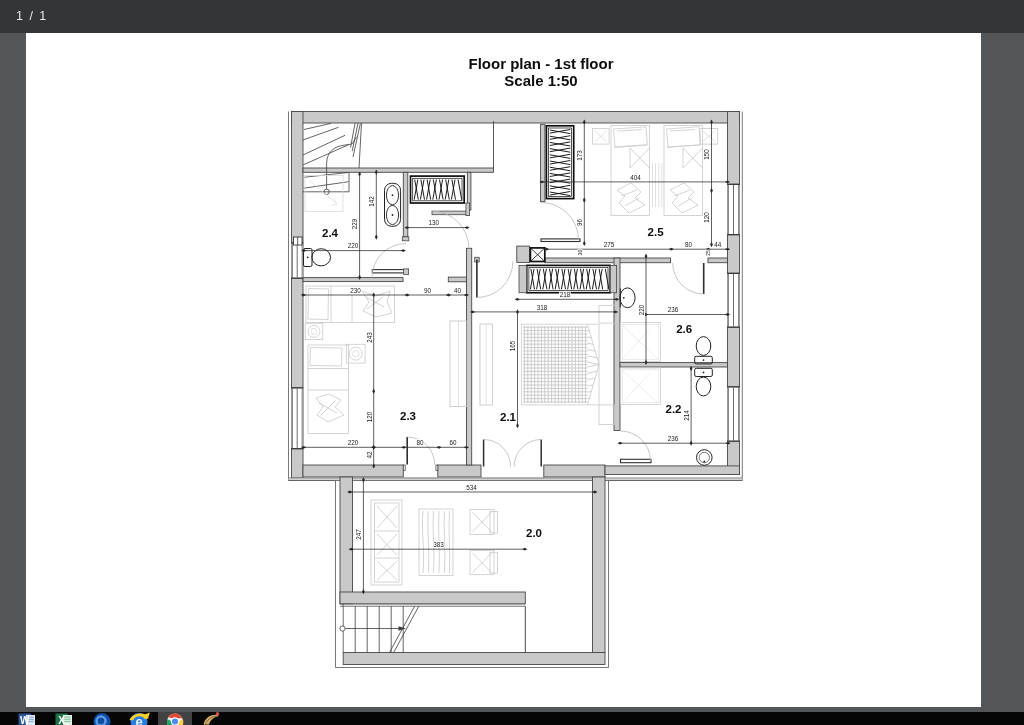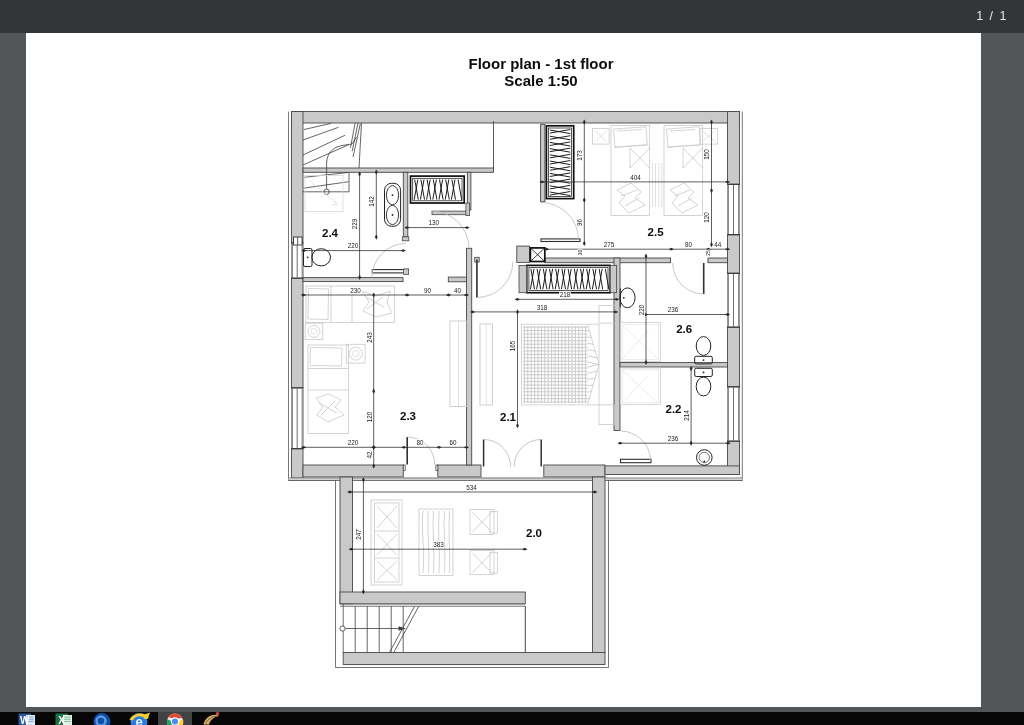--- a/index.html
+++ b/index.html
@@ -1,18 +1,18 @@
 <!DOCTYPE html>
 <html><head>
 <meta charset="utf-8">
 <style>
   html,body{margin:0;padding:0;}
   body{width:1024px;height:725px;overflow:hidden;background:#525659;font-family:"Liberation Sans",sans-serif;position:relative;}
   .topbar{position:absolute;left:0;top:0;width:1024px;height:33px;background:#323639;}
-  .pagenum{position:absolute;left:4px;top:0;width:1004px;text-align:right;line-height:32px;color:#e4e6e7;font-size:12.5px;letter-spacing:1.5px;}
+  .pagenum{position:absolute;left:16px;top:0;width:1004px;text-align:left;line-height:32px;color:#e4e6e7;font-size:12.5px;letter-spacing:1.5px;}
   .page{position:absolute;left:26px;top:33px;width:955px;height:674px;background:#ffffff;}
   .title1{position:absolute;left:29px;top:55px;width:1024px;text-align:center;font-weight:bold;font-size:15px;color:#0d0d0d;}
   .title2{position:absolute;left:29px;top:72px;width:1024px;text-align:center;font-weight:bold;font-size:15px;color:#0d0d0d;}
   .taskbar{position:absolute;left:0;top:712px;width:1024px;height:13px;background:#060606;}
   svg{position:absolute;left:0;top:0;}
   svg text{font-family:"Liberation Sans",sans-serif;}
 </style>
 </head>
 <body>
 

